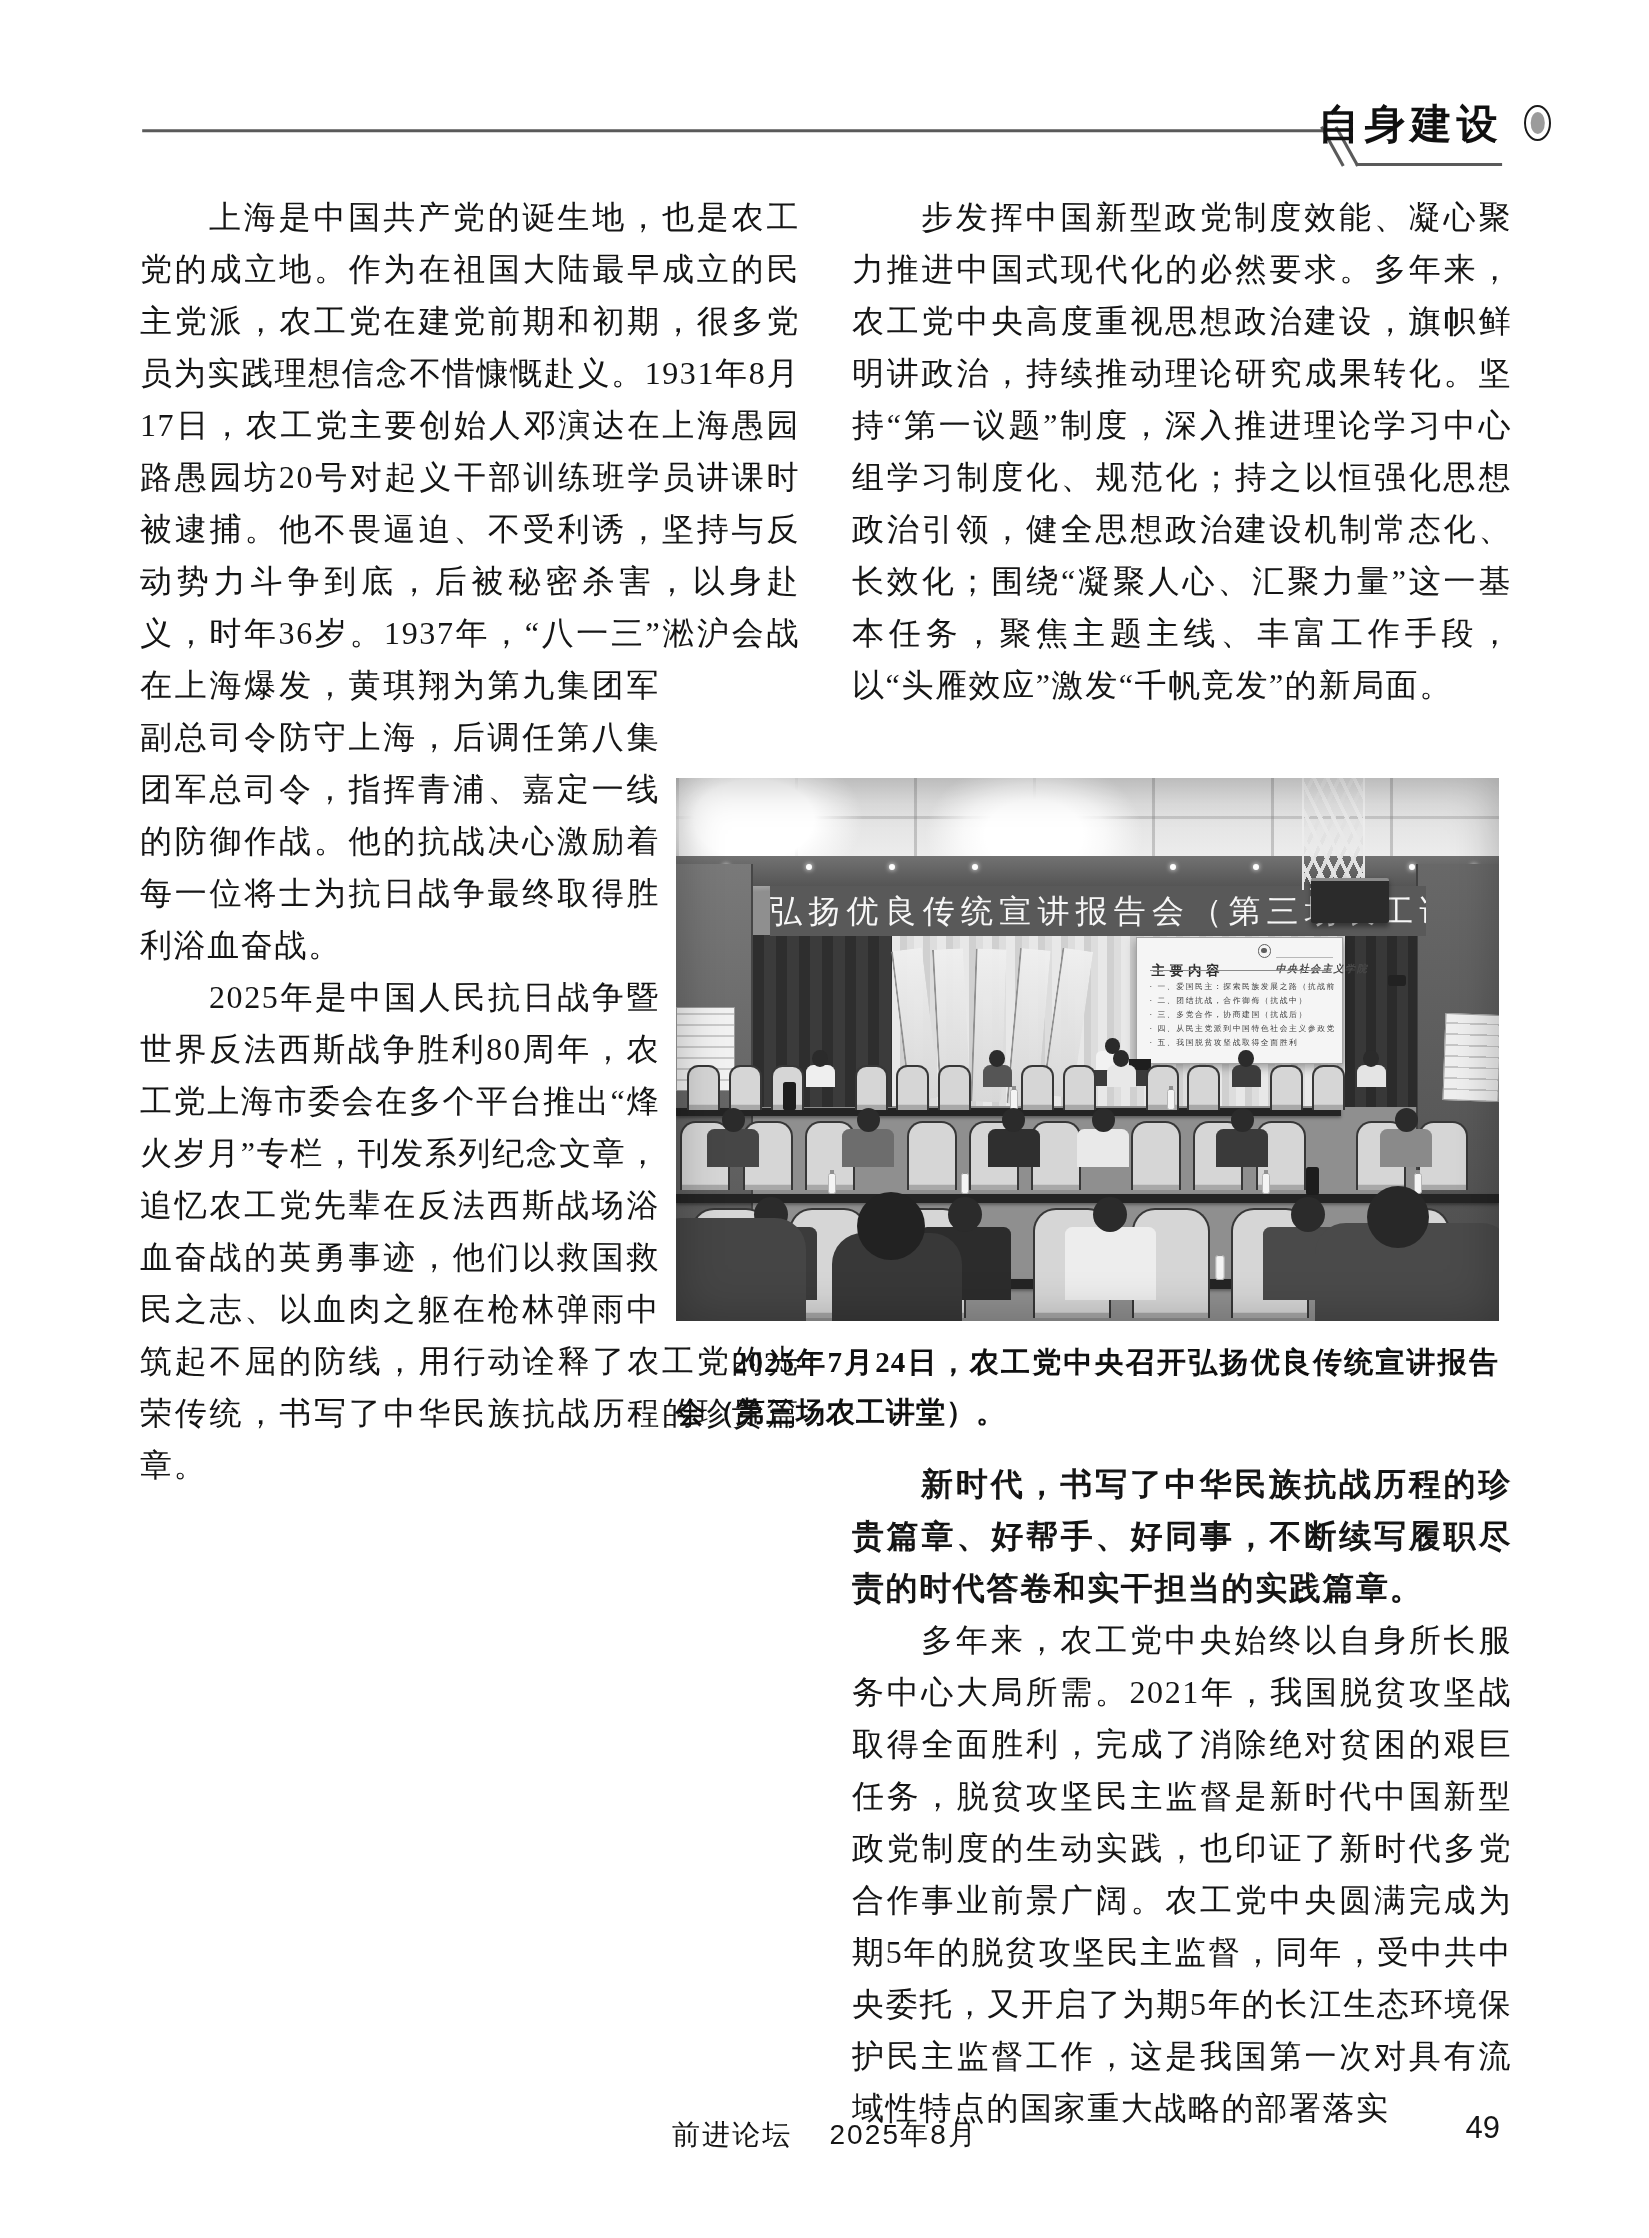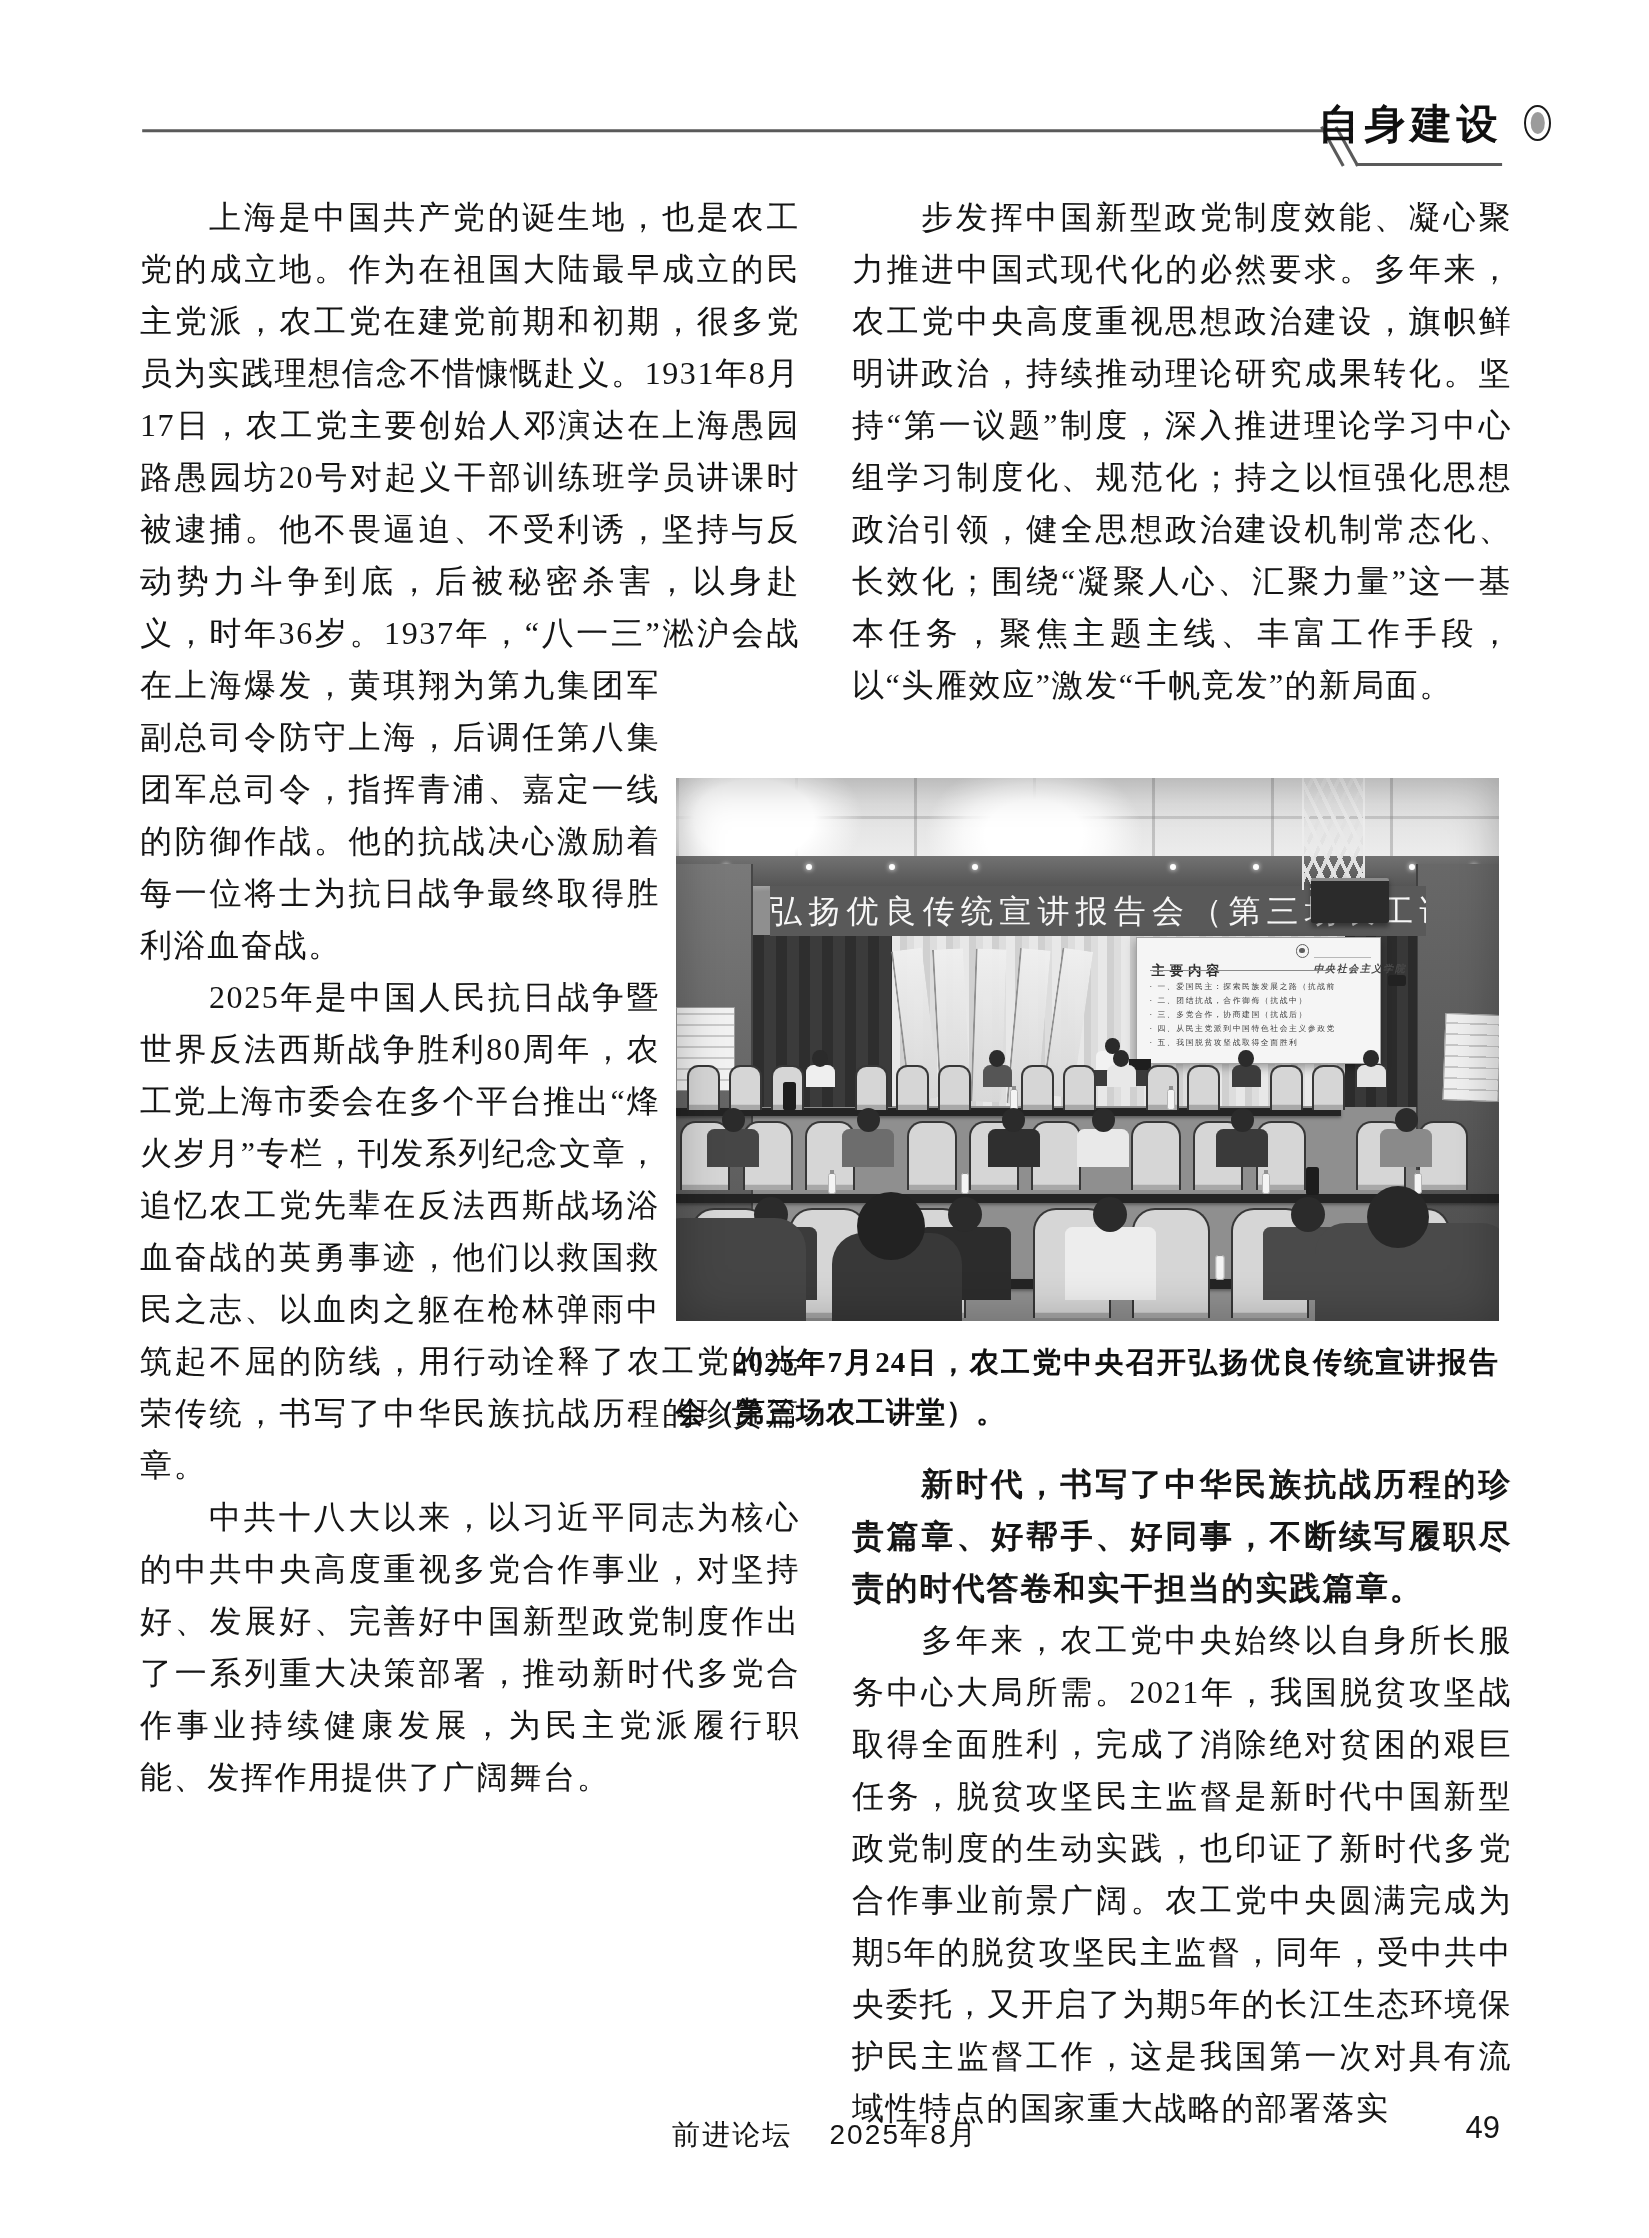--- a/index.html
+++ b/index.html
@@ -57,21 +57,21 @@
       background:repeating-linear-gradient(90deg,#2b2b2f 0 10.4px,#38383c 10.4px 21px);}
   .ph-flag{top:171px;width:31px;height:156px;background:linear-gradient(#f0f0f0,#d8d8d8);
       border-left:2.1px solid #8d8d8d;border-radius:0 0 5.2px 2.1px;opacity:.95;}
   .ph-lift{left:626px;top:0;width:63px;height:112px;opacity:.95;
       background:
         repeating-linear-gradient(64deg,transparent 0 8.3px,#eceaea 8.3px 12px),
         repeating-linear-gradient(-64deg,transparent 0 8.3px,#e4e2e2 8.3px 12px);
       border-left:2.6px solid #f0eeee;border-right:2.6px solid #f0eeee;}
   .ph-projector{left:635px;top:100px;width:78px;height:45px;background:#2b2b2f;border-top:3.6px solid #8b8b8b;
       border-radius:2.1px;box-shadow:0 3.1px 5.2px rgba(0,0,0,.4);}
-  .ph-screen{left:460px;top:159px;width:245px;height:127px;background:#f5f5f5;border:1.6px solid #a3a3a3;
+  .ph-screen{left:460px;top:159px;width:207px;height:127px;background:#f5f5f5;border:1.6px solid #a3a3a3;
       box-shadow:0 4.2px 9.4px rgba(0,0,0,.35);}
   .scr-title{left:14.5px;top:7.3px;font-size:13.5px;font-weight:700;letter-spacing:4.7px;color:#2e2e2e;
       font-family:"Liberation Sans","DejaVu Sans",sans-serif;}
   .scr-logo{right:6.2px;top:5.2px;width:78px;height:21px;}
   .scr-logo .ring{left:0;top:1px;width:13.5px;height:13.5px;border:1.6px solid #5d5d66;border-radius:50%;}
   .scr-logo .ring i{position:absolute;left:2.6px;top:2.6px;width:5.2px;height:5.2px;border-radius:50%;background:#5d5d66;}
   .scr-logo .lg-name{left:17.7px;top:0;font-size:10px;color:#474752;white-space:nowrap;font-style:italic;font-weight:700;}
   .scr-logo .lg-sub{left:17.7px;top:13.5px;width:57px;height:1.6px;background:#b8b8b8;}
   .scr-hr{left:12.5px;top:32px;width:181px;height:1px;background:#8a8a8a;}
   .scr-items{left:12.5px;top:42px;width:187px;font-size:7.8px;line-height:14px;color:#3d3d47;
@@ -127,21 +127,20 @@
   <div class="hdr-title">自身建设</div>
   <div class="hdr-icon">
       <span class="dot"></span>
     </div>
 
   <div class="article">
 
     <div class="col">
       <p><span>上海是中国共产党的诞生地，也是农工党的成立地。作为在祖国大陆最早成立的民主党派，农工党在建党前期和初期，很多党员为实践理想信念不惜慷慨赴义。1931年8月17日，农工党主要创始人邓演达在上海愚园路愚园坊20号对起义干部训练班学员讲课时被逮捕。他不畏逼迫、不受利诱，坚持与反动势力斗争到底，后被秘密杀害，以身赴义，时年36岁。1937年，“八一三”淞沪会战在上海爆发，黄琪翔为第九集团军</span><span class="wrap-spacer"></span><span>副总司令防守上海，后调任第八集团军总司令，指挥青浦、嘉定一线的防御作战。他的抗战决心激励着每一位将士为抗日战争最终取得胜利浴血奋战。</span></p>
       <p>2025年是中国人民抗日战争暨世界反法西斯战争胜利80周年，农工党上海市委会在多个平台推出“烽火岁月”专栏，刊发系列纪念文章，追忆农工党先辈在反法西斯战场浴血奋战的英勇事迹，他们以救国救民之志、以血肉之躯在枪林弹雨中筑起不屈的防线，用行动诠释了农工党的光荣传统，书写了中华民族抗战历程的珍贵篇章。</p>
-      <p>中共十八大以来，以习近平同志为核心的中共中央高度重视多党合作事业，对坚持好、发展好、完善好中国新型政党制度作出了一系列重大决策部署，推动新时代多党合作事业持续健康发展，为民主党派履行职能、发挥作用提供了广阔舞台。</p>
     </div>
 
     <div class="col">
       <p>步发挥中国新型政党制度效能、凝心聚力推进中国式现代化的必然要求。多年来，农工党中央高度重视思想政治建设，旗帜鲜明讲政治，持续推动理论研究成果转化。坚持“第一议题”制度，深入推进理论学习中心组学习制度化、规范化；持之以恒强化思想政治引领，健全思想政治建设机制常态化、长效化；围绕“凝聚人心、汇聚力量”这一基本任务，聚焦主题主线、丰富工作手段，以“头雁效应”激发“千帆竞发”的新局面。</p>
 
       <figure class="fig">
         <div class="photo">
           <div class="ph-ceiling"></div>
           <div class="ph-blowout"></div>
           <div class="ph-chandelier"></div>

